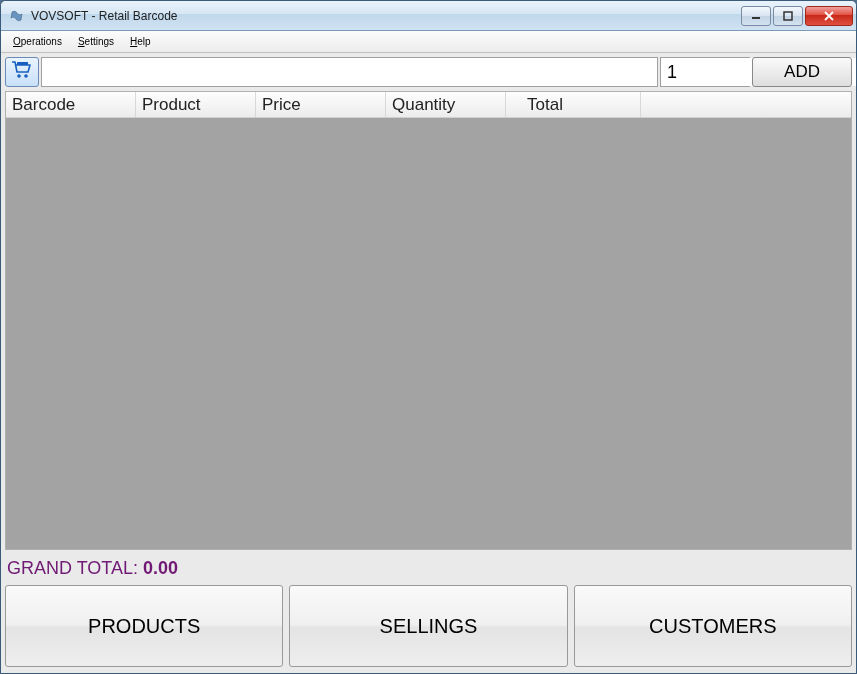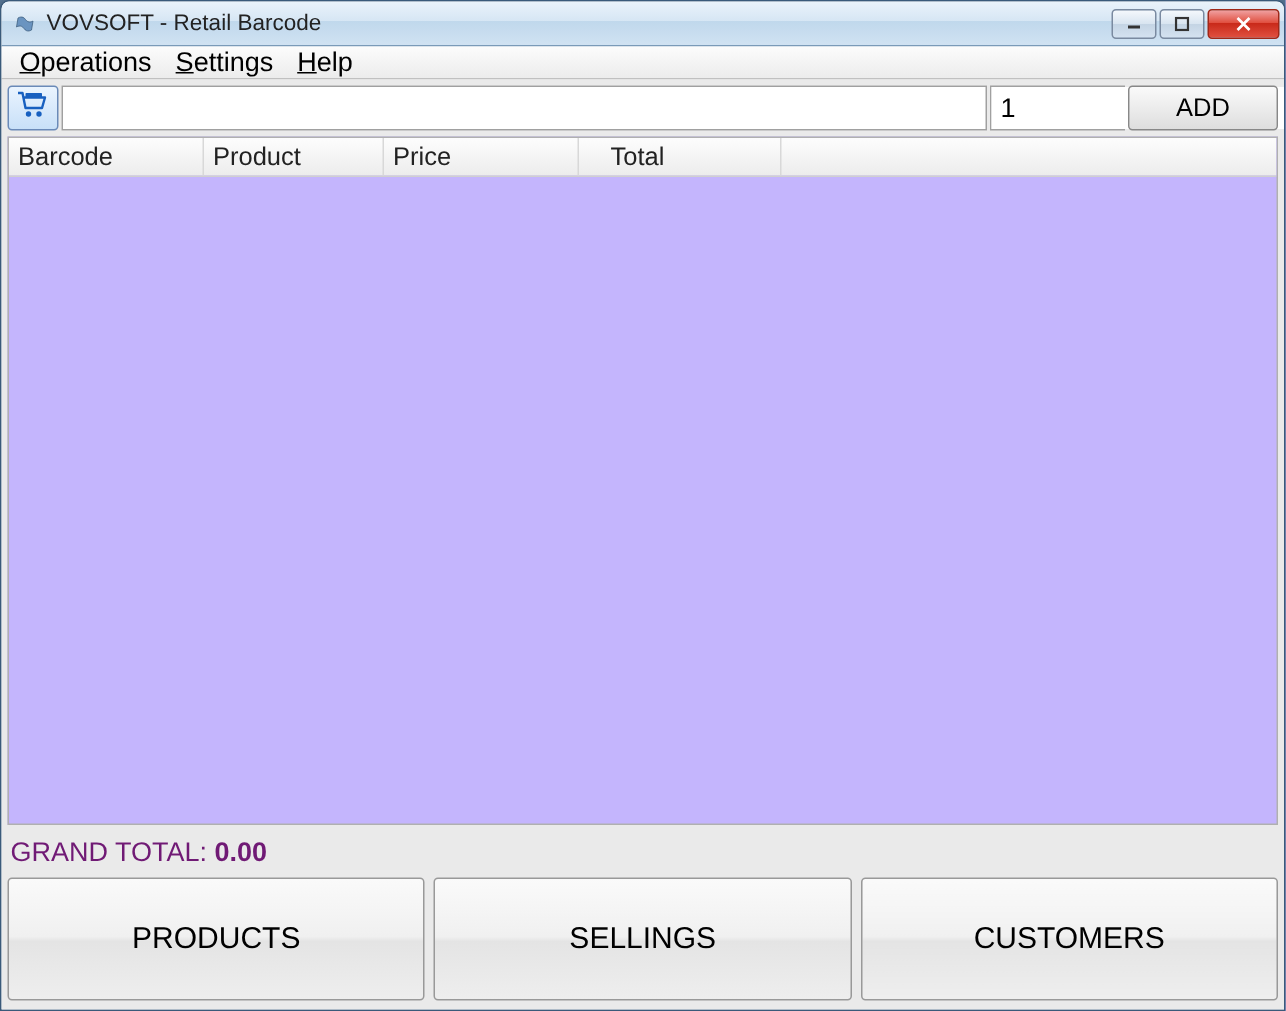--- a/index.html
+++ b/index.html
@@ -29,21 +29,21 @@
   padding: 0 2px 0 8px;
   border-bottom: 1px solid #7a9ab8;
 }
 .titlebar-icon {
   width: 16px; height: 16px;
   margin-right: 6px;
   display: flex; align-items: center; justify-content: center;
 }
 .titlebar-title {
   flex: 1;
-  font-size: 15px;
+  font-size: 12px;
   color: #222;
 }
 .window-controls { display: flex; gap: 0; }
 .win-btn {
   width: 32px; height: 20px;
   border: 1px solid #7a8aa0;
   border-radius: 3px;
   margin: 0 1px;
   display: flex; align-items: center; justify-content: center;
   font-size: 11px;
@@ -59,21 +59,21 @@
 }
 .win-btn svg { display: block; }
 
 .menubar {
   height: 22px;
   background: linear-gradient(to bottom, #fcfcfc, #ececec);
   border-bottom: 1px solid #c0c0c0;
   display: flex;
   align-items: center;
   padding: 0 4px;
-  font-size: 18px;
+  font-size: 10px;
 }
 .menu-item {
   padding: 2px 8px;
   cursor: pointer;
 }
 .menu-item .ul { text-decoration: underline; }
 
 .client {
   flex: 1;
   background: #eaeaea;
@@ -124,21 +124,21 @@
   border: 1px solid #888;
   border-radius: 3px;
   background: linear-gradient(to bottom, #fafafa, #dedede);
   font-size: 17px;
   cursor: pointer;
   text-align: center;
 }
 
 .table-wrap {
   flex: 1;
-  background: #c4b5fd;
+  background: #a3a3a3;
   border: 1px solid #b0b0b0;
   overflow: hidden;
 }
 .table-header {
   display: flex;
   height: 26px;
   background: linear-gradient(to bottom, #fdfdfd, #ececec);
   border-bottom: 1px solid #d0d0d0;
 }
 .th {
@@ -233,20 +233,21 @@
 
       </div>
       <button class="add-btn">ADD</button>
     </div>
 
     <div class="table-wrap">
       <div class="table-header">
         <div class="th c0">Barcode</div>
         <div class="th c1">Product</div>
         <div class="th c2">Price</div>
+        <div class="th c3">Quantity</div>
         <div class="th c4">Total</div>
         <div class="th c5"></div>
       </div>
     </div>
 
     <div class="grand-total">
       <span>GRAND TOTAL: </span><span class="val">0.00</span>
     </div>
 
     <div class="bottom-buttons">

